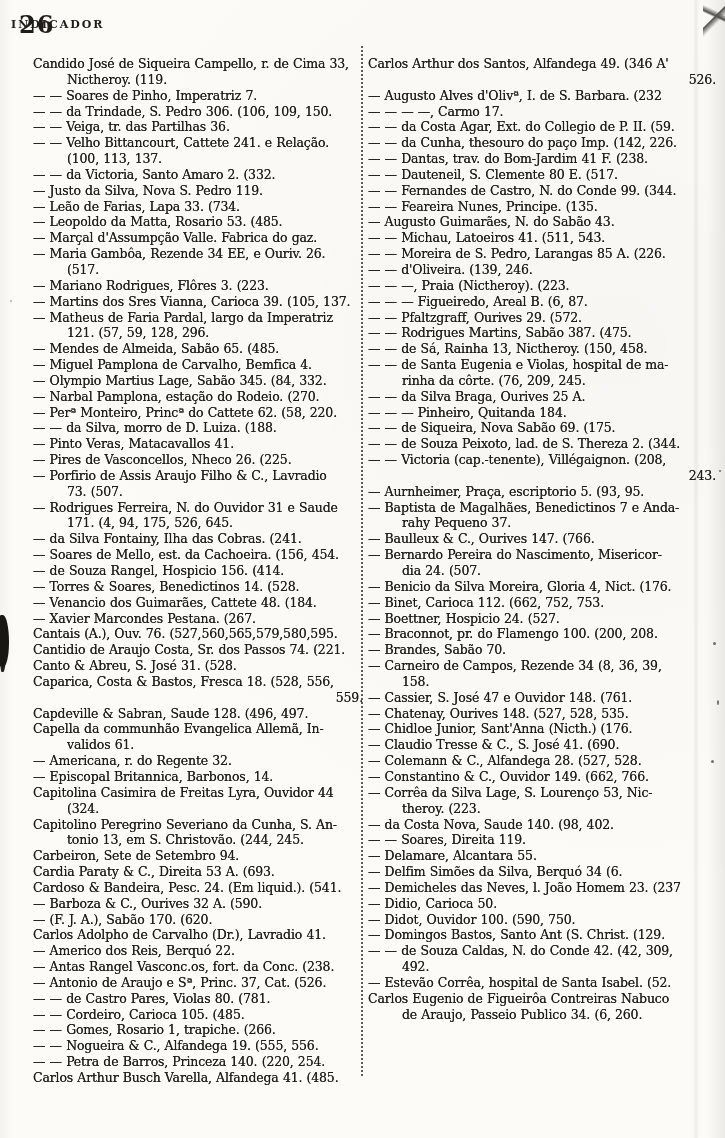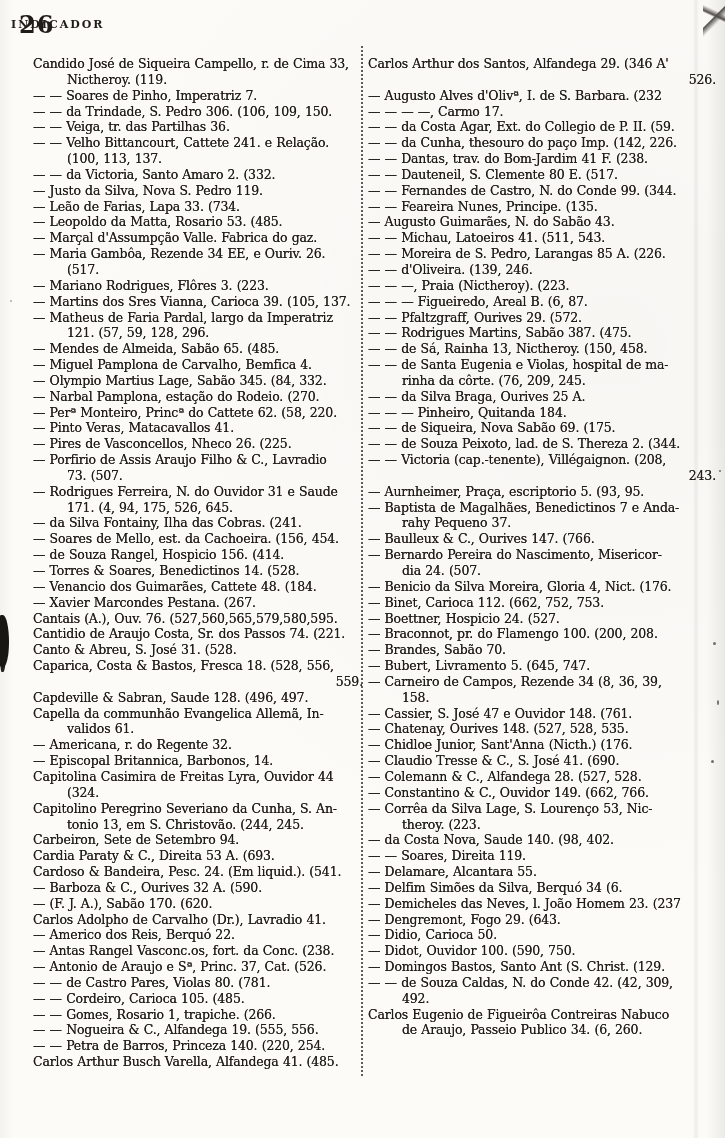--- a/index.html
+++ b/index.html
@@ -95,20 +95,21 @@
       <div class="line ind1">(517.</div>
       <div class="line">— Mariano Rodrigues, Flôres 3. (223.</div>
       <div class="line">— Martins dos Sres Vianna, Carioca 39. (105, 137.</div>
       <div class="line">— Matheus de Faria Pardal, largo da Imperatriz</div>
       <div class="line ind1">121. (57, 59, 128, 296.</div>
       <div class="line">— Mendes de Almeida, Sabão 65. (485.</div>
       <div class="line">— Miguel Pamplona de Carvalho, Bemfica 4.</div>
       <div class="line">— Olympio Martius Lage, Sabão 345. (84, 332.</div>
       <div class="line">— Narbal Pamplona, estação do Rodeio. (270.</div>
       <div class="line">— Perª Monteiro, Princª do Cattete 62. (58, 220.</div>
+      <div class="line">— — da Silva, morro de D. Luiza. (188.</div>
       <div class="line">— Pinto Veras, Matacavallos 41.</div>
       <div class="line">— Pires de Vasconcellos, Nheco 26. (225.</div>
       <div class="line">— Porfirio de Assis Araujo Filho &amp; C., Lavradio</div>
       <div class="line ind1">73. (507.</div>
       <div class="line">— Rodrigues Ferreira, N. do Ouvidor 31 e Saude</div>
       <div class="line ind1">171. (4, 94, 175, 526, 645.</div>
       <div class="line">— da Silva Fontainy, Ilha das Cobras. (241.</div>
       <div class="line">— Soares de Mello, est. da Cachoeira. (156, 454.</div>
       <div class="line">— de Souza Rangel, Hospicio 156. (414.</div>
       <div class="line">— Torres &amp; Soares, Benedictinos 14. (528.</div>
@@ -139,21 +140,21 @@
       <div class="line">— Antonio de Araujo e Sª, Princ. 37, Cat. (526.</div>
       <div class="line">— — de Castro Pares, Violas 80. (781.</div>
       <div class="line">— — Cordeiro, Carioca 105. (485.</div>
       <div class="line">— — Gomes, Rosario 1, trapiche. (266.</div>
       <div class="line">— — Nogueira &amp; C., Alfandega 19. (555, 556.</div>
       <div class="line">— — Petra de Barros, Princeza 140. (220, 254.</div>
       <div class="line">Carlos Arthur Busch Varella, Alfandega 41. (485.</div>
     </div>
 
   <div class="col col-right">
-      <div class="line">Carlos Arthur dos Santos, Alfandega 29. (346 A'</div>
+      <div class="line">Carlos Arthur dos Santos, Alfandega 49. (346 A'</div>
       <div class="line ind2">526.</div>
       <div class="line">— Augusto Alves d'Olivª, I. de S. Barbara. (232</div>
       <div class="line">— — — —, Carmo 17.</div>
       <div class="line">— — da Costa Agar, Ext. do Collegio de P. II. (59.</div>
       <div class="line">— — da Cunha, thesouro do paço Imp. (142, 226.</div>
       <div class="line">— — Dantas, trav. do Bom-Jardim 41 F. (238.</div>
       <div class="line">— — Dauteneil, S. Clemente 80 E. (517.</div>
       <div class="line">— — Fernandes de Castro, N. do Conde 99. (344.</div>
       <div class="line">— — Feareira Nunes, Principe. (135.</div>
       <div class="line">— Augusto Guimarães, N. do Sabão 43.</div>
@@ -177,42 +178,41 @@
       <div class="line">— Baptista de Magalhães, Benedictinos 7 e Anda-</div>
       <div class="line ind1">rahy Pequeno 37.</div>
       <div class="line">— Baulleux &amp; C., Ourives 147. (766.</div>
       <div class="line">— Bernardo Pereira do Nascimento, Misericor-</div>
       <div class="line ind1">dia 24. (507.</div>
       <div class="line">— Benicio da Silva Moreira, Gloria 4, Nict. (176.</div>
       <div class="line">— Binet, Carioca 112. (662, 752, 753.</div>
       <div class="line">— Boettner, Hospicio 24. (527.</div>
       <div class="line">— Braconnot, pr. do Flamengo 100. (200, 208.</div>
       <div class="line">— Brandes, Sabão 70.</div>
-      <div class="line">— Bubert, Livramento 5. (645, 747.</div>
       <div class="line">— Carneiro de Campos, Rezende 34 (8, 36, 39,</div>
       <div class="line ind1">158.</div>
       <div class="line">— Cassier, S. José 47 e Ouvidor 148. (761.</div>
       <div class="line">— Chatenay, Ourives 148. (527, 528, 535.</div>
       <div class="line">— Chidloe Junior, Sant'Anna (Nicth.) (176.</div>
       <div class="line">— Claudio Tresse &amp; C., S. José 41. (690.</div>
       <div class="line">— Colemann &amp; C., Alfandega 28. (527, 528.</div>
       <div class="line">— Constantino &amp; C., Ouvidor 149. (662, 766.</div>
       <div class="line">— Corrêa da Silva Lage, S. Lourenço 53, Nic-</div>
       <div class="line ind1">theroy. (223.</div>
       <div class="line">— da Costa Nova, Saude 140. (98, 402.</div>
       <div class="line">— — Soares, Direita 119.</div>
       <div class="line">— Delamare, Alcantara 55.</div>
       <div class="line">— Delfim Simões da Silva, Berquó 34 (6.</div>
       <div class="line">— Demicheles das Neves, l. João Homem 23. (237</div>
-      <div class="line">— Dengremont, Fogo 29. (643.</div>
       <div class="line">— Didio, Carioca 50.</div>
       <div class="line">— Didot, Ouvidor 100. (590, 750.</div>
       <div class="line">— Domingos Bastos, Santo Ant (S. Christ. (129.</div>
       <div class="line">— — de Souza Caldas, N. do Conde 42. (42, 309,</div>
       <div class="line ind1">492.</div>
+      <div class="line">— Estevão Corrêa, hospital de Santa Isabel. (52.</div>
       <div class="line">Carlos Eugenio de Figueirôa Contreiras Nabuco</div>
       <div class="line ind1">de Araujo, Passeio Publico 34. (6, 260.</div>
     </div>
 
   <div class="artifact blob-left"></div>
   <div class="artifact corner-marks"></div>
   <div class="artifact speck s1"></div>
   <div class="artifact speck s2"></div>
   <div class="artifact speck s3"></div>
   <div class="artifact speck s4"></div>

